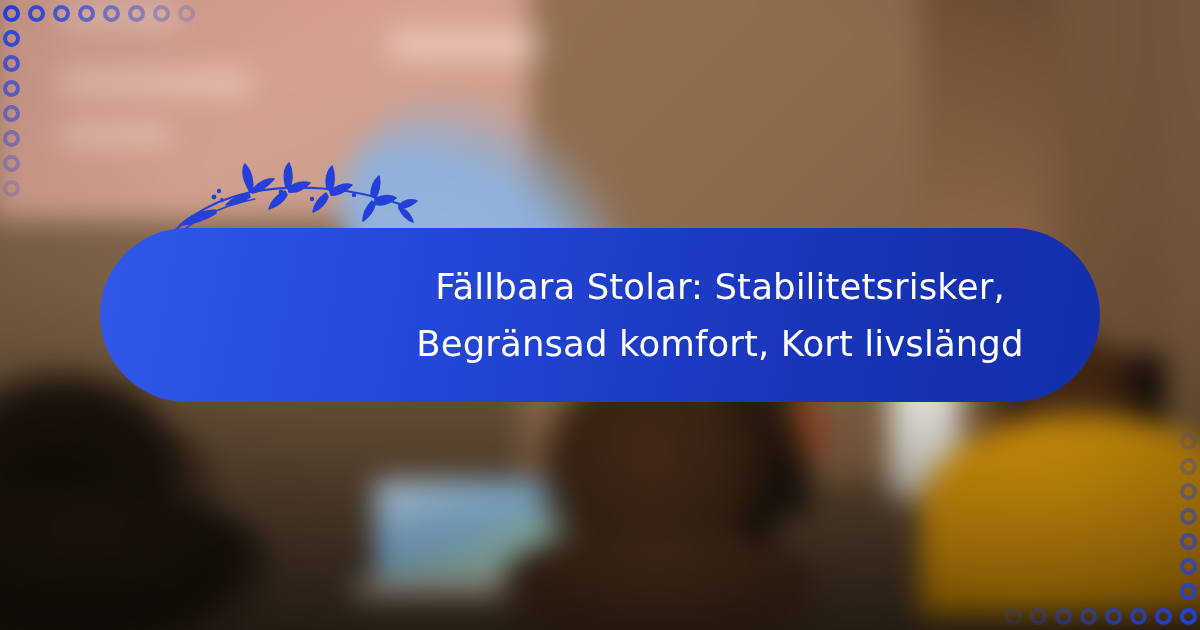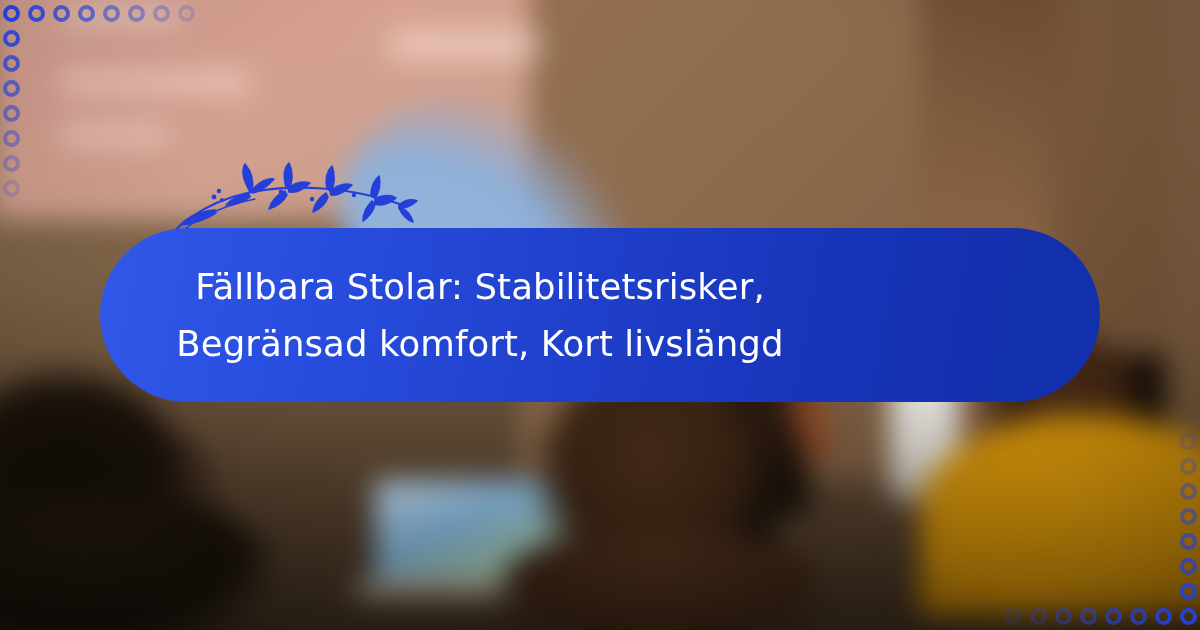--- a/index.html
+++ b/index.html
@@ -192,21 +192,21 @@
 
   
   .pill {
     position: absolute;
     left: 100px; top: 228px;
     width: 1000px; height: 174px;
     border-radius: 87px;
     background: linear-gradient(100deg, #3158e8 0%, #2a50e2 16%, #2143d0 42%, #1936bc 68%, #1430ae 88%, #1230ab 100%);
     display: flex;
     align-items: center;
-    justify-content: flex-start;
+    justify-content: flex-end;
   }
   .pill-title {
     color: #ffffff;
     font-size: 35.5px;
     line-height: 1.62;
     font-weight: 400;
     text-align: center;
     letter-spacing: .1px;
     max-width: 760px;
   }

